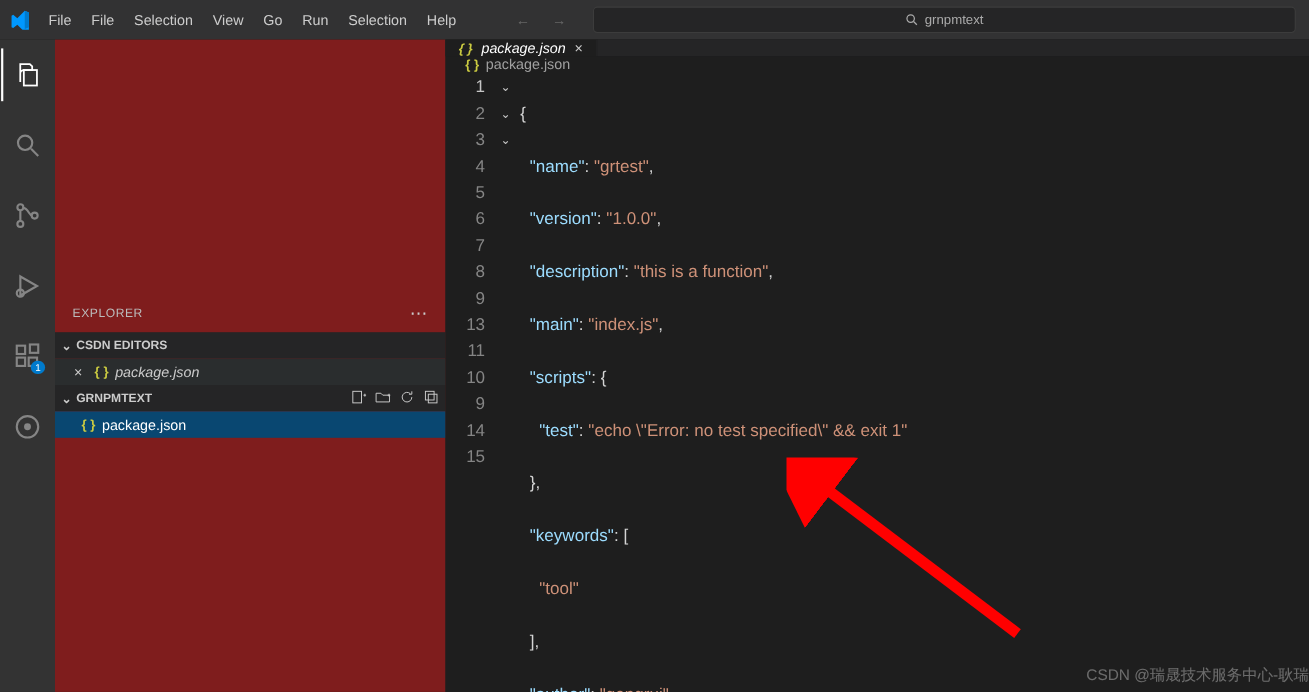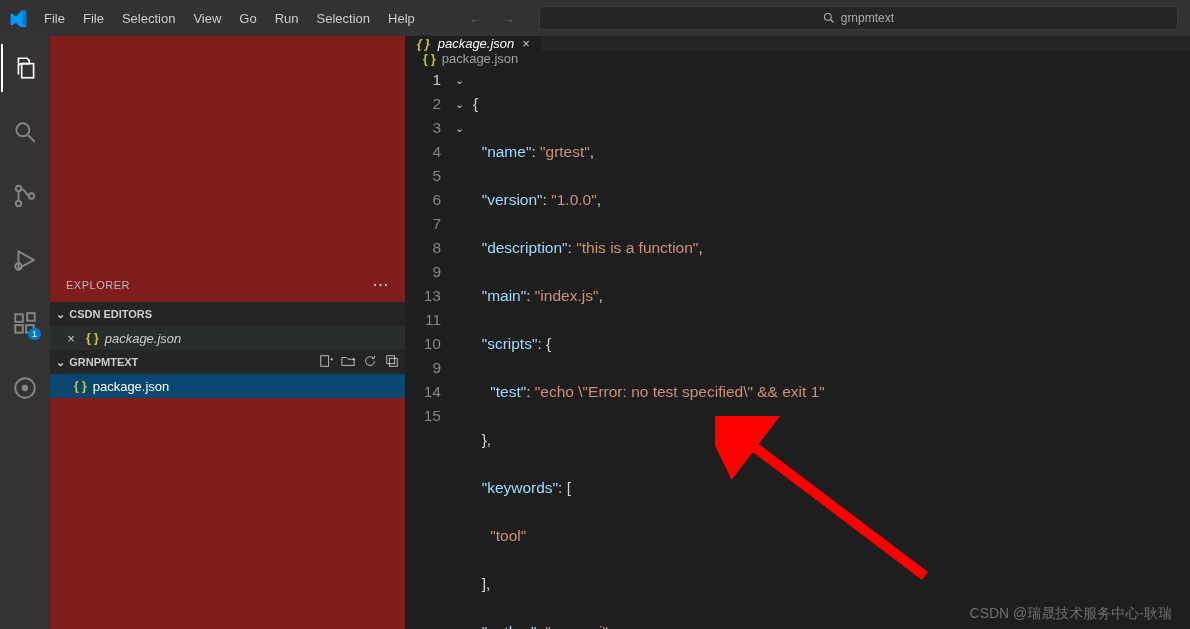--- a/index.html
+++ b/index.html
@@ -44,21 +44,21 @@
 .gutter .cur { color:#c6c6c6; }
 .fold { width:18px; color:#c6c6c6; font-size:11px; }
 .lines { white-space:pre; }
 .p { color:#d4d4d4; } 
 .k { color:#9cdcfe; } 
 .s { color:#ce9178; } 
 .b { color:#d4d4d4; } 
 
 .arrow { position:absolute; pointer-events:none; }
 
-.watermark { position:absolute; right:18px; bottom:6px; color:rgba(255,255,255,0.35); font-size:14px; font-family:sans-serif; }
+.watermark { position:absolute; right:0; bottom:6px; color:rgba(255,255,255,0.35); font-size:14px; font-family:sans-serif; }
 </style>
 </head>
 <body>
 
 <div class="titlebar">
   <div class="logo">
     <svg width="18" height="18" viewBox="0 0 24 24">
         <path fill="#0098ff" d="M23 3l-5-2-9 9-5-4-2 1v14l2 1 5-4 9 9 5-2V3z"></path>
         <path fill="#007acc" d="M18 1v22l5-2V3z"></path>
       </svg>

